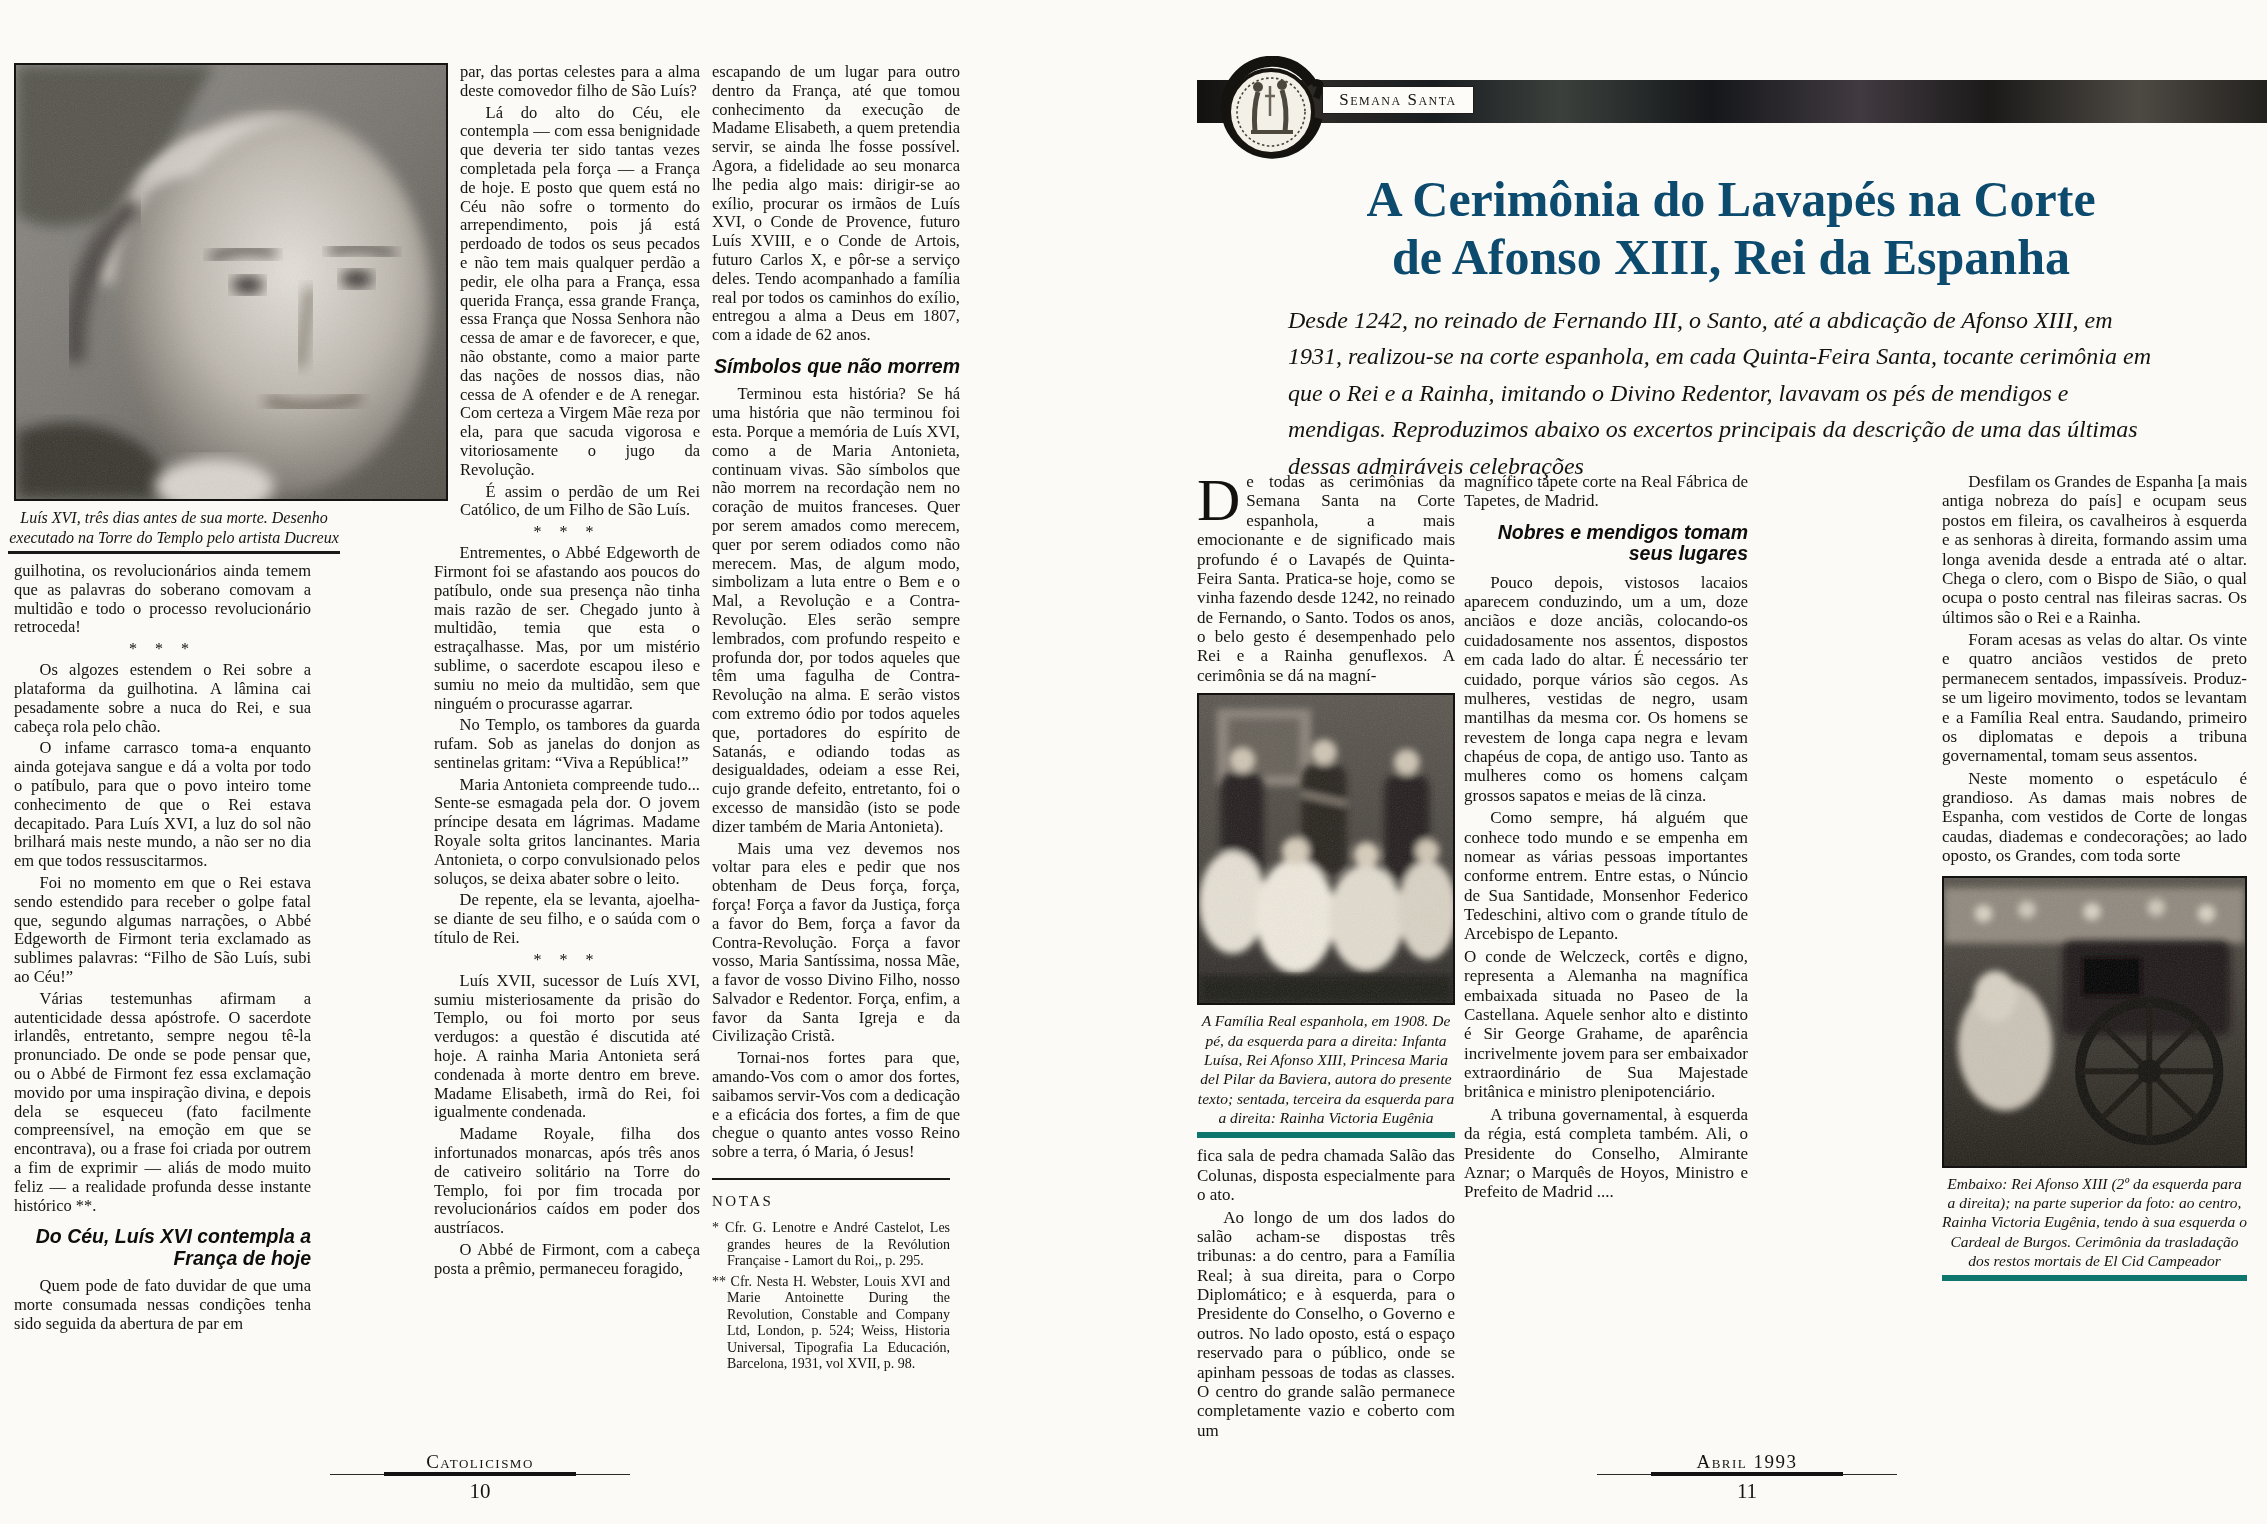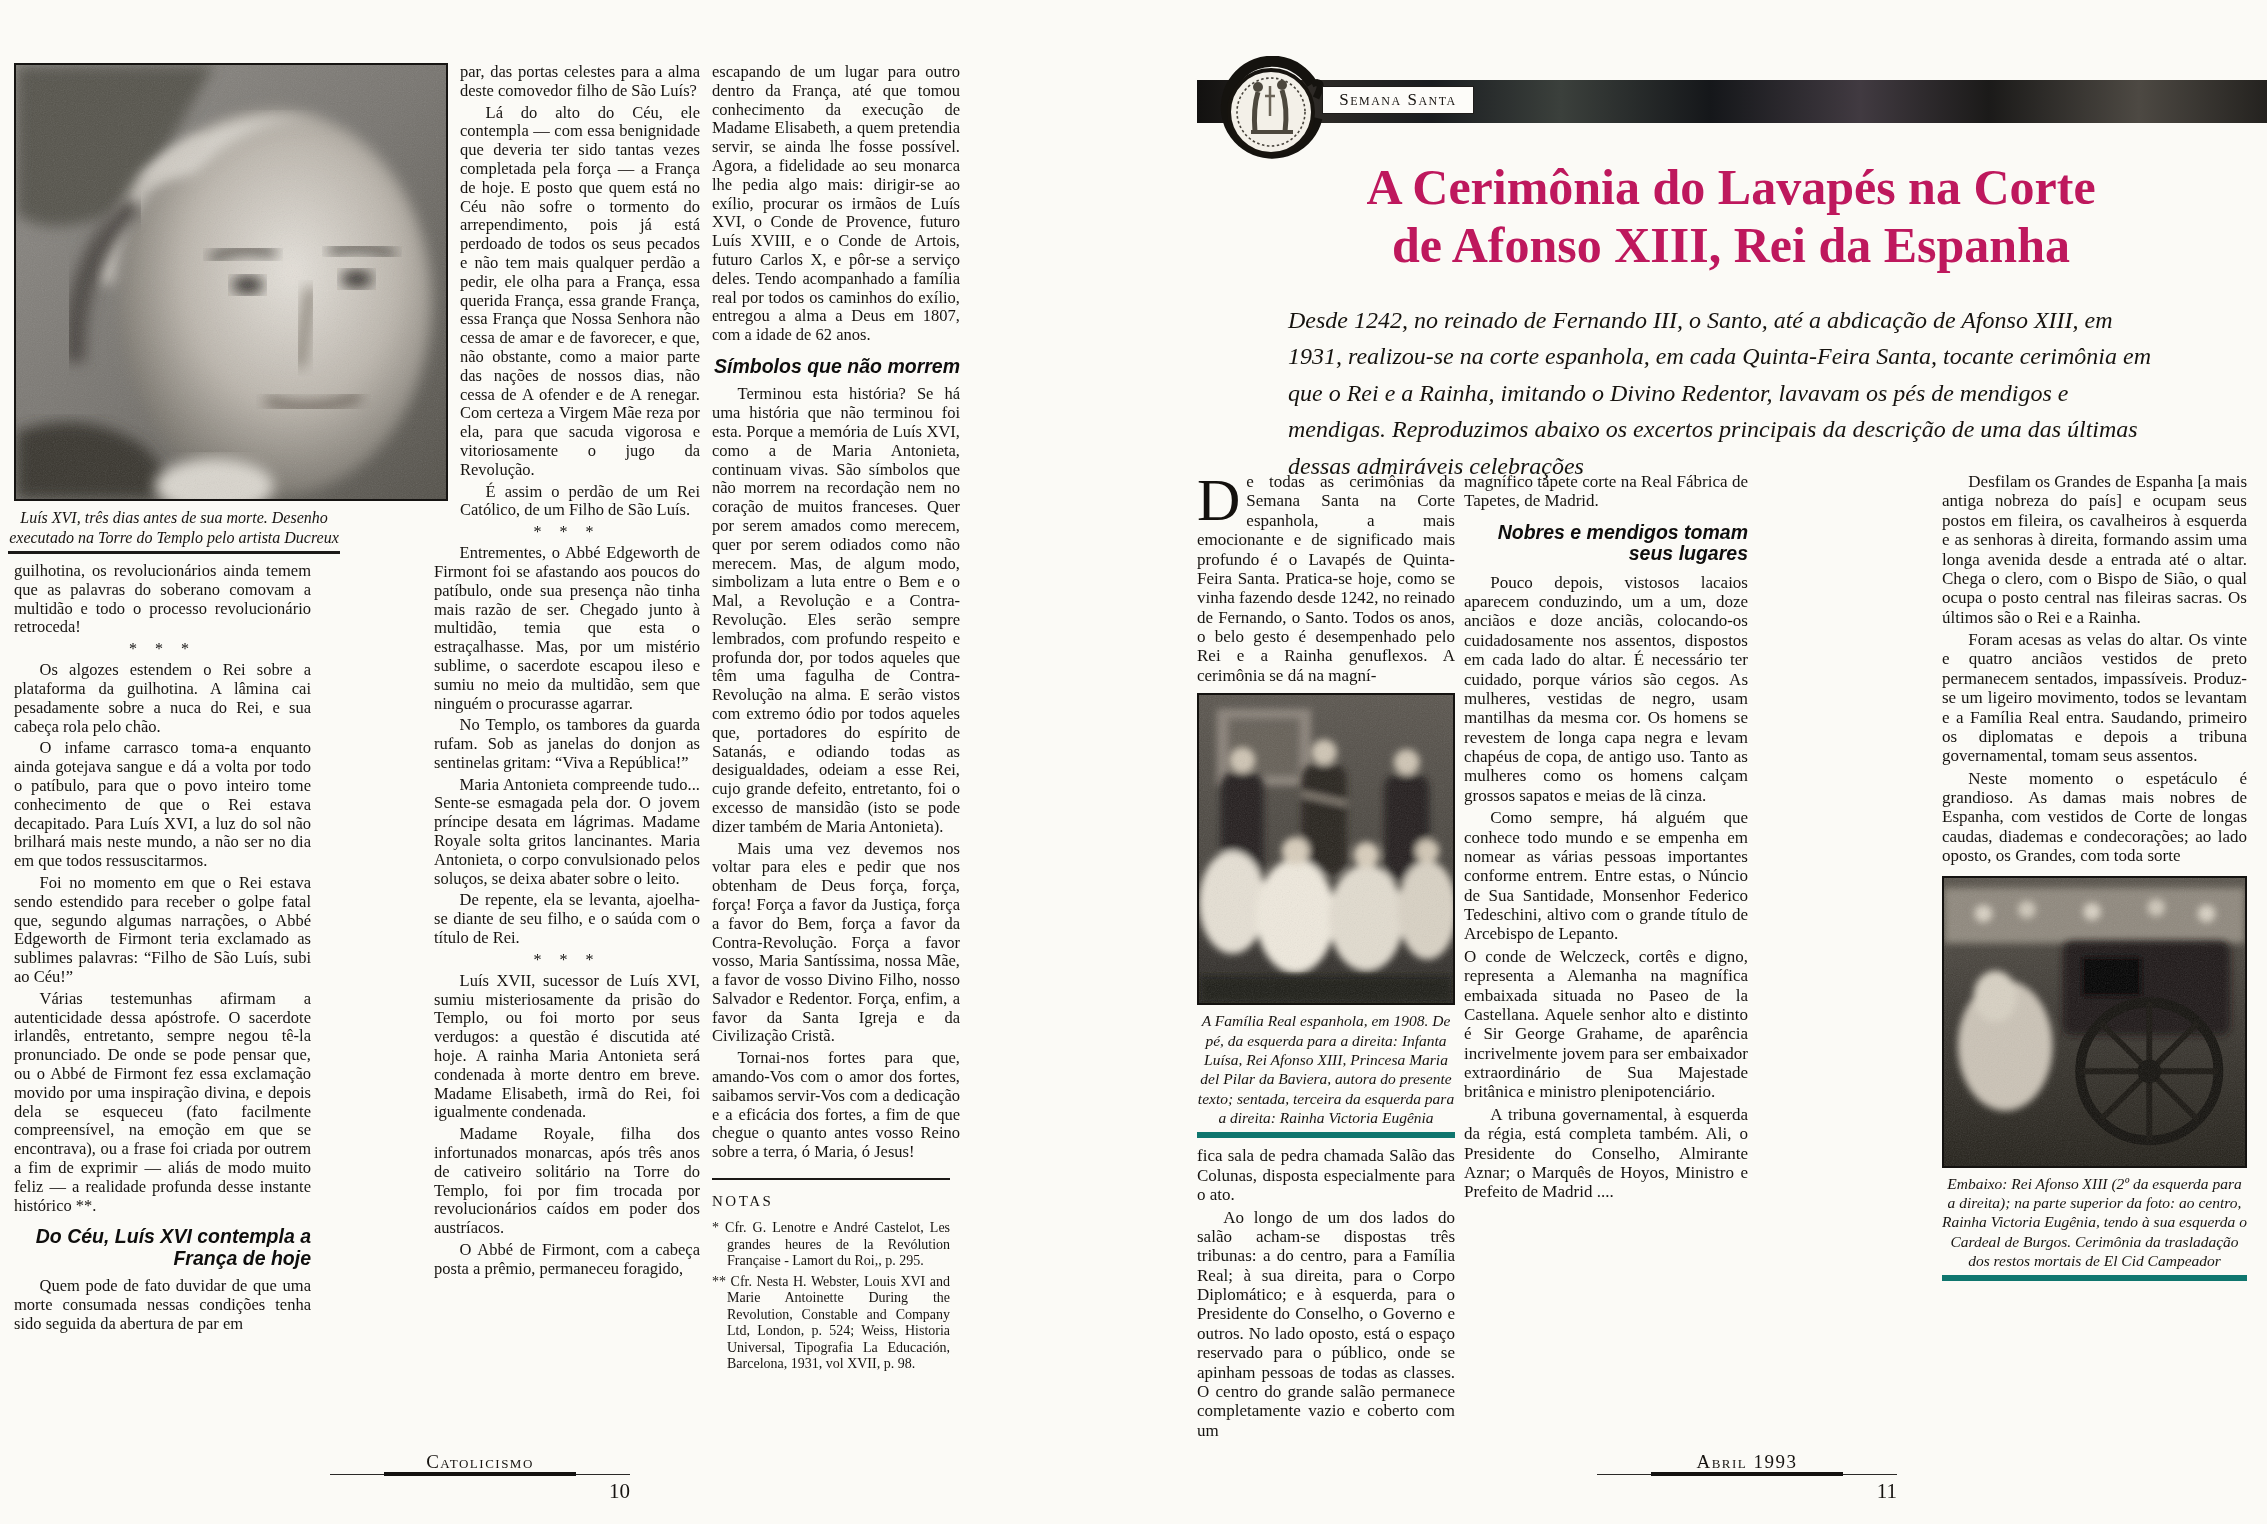--- a/index.html
+++ b/index.html
@@ -56,37 +56,37 @@
   .page-footer{position:absolute;text-align:center;}
   #l-footer{left:330px;top:1452px;width:300px;}
   #r-footer{left:1597px;top:1452px;width:300px;}
   .footer-mag{
     font-variant:small-caps;font-size:19px;letter-spacing:1.5px;line-height:1;
   }
   .footer-rule{height:5px;border-top:1.5px solid #2b2927;position:relative;margin-top:3px;}
   .footer-rule::after{
     content:"";position:absolute;left:18%;right:18%;top:-3.5px;height:4.5px;background:#141210;
   }
-  .footer-page{font-size:21px;line-height:1;margin-top:1px;text-align:right;}
+  .footer-page{font-size:21px;line-height:1;margin-top:1px;}
   
   #header-bar{
     position:absolute;left:1197px;top:80px;width:1070px;height:43px;
     background:linear-gradient(90deg,#121110 0%,#2f2b27 10%,#1a1d20 22%,#3b403c 34%,
       #15171a 48%,#413a41 62%,#1b1a19 74%,#4d4943 88%,#24221f 100%);
   }
   #medallion{position:absolute;left:1218px;top:56px;width:112px;height:112px;}
   #kicker{
     position:absolute;left:1322px;top:86px;width:152px;height:28px;
     background:#fdfcf9;border:1.5px solid #1e1c1a;box-sizing:border-box;
     display:flex;align-items:center;justify-content:center;
     font-variant:small-caps;font-size:17px;letter-spacing:1.5px;
   }
   #title{
-    position:absolute;left:1195px;top:158px;width:1072px;text-align:center;
-    font-weight:bold;font-size:50px;line-height:1.16;color:#be185d;
+    position:absolute;left:1195px;top:170px;width:1072px;text-align:center;
+    font-weight:bold;font-size:50px;line-height:1.16;color:#0c4a6e;
   }
   #lede{
     position:absolute;left:1288px;top:302px;width:880px;
     font-style:italic;font-size:24px;line-height:1.52;color:#16130f;
   }
   
   #r-col1{left:1197px;top:472px;width:258px;}
   #r-col2{left:1464px;top:472px;width:284px;}
   #r-col3{left:1942px;top:472px;width:305px;}
   .dropcap{

